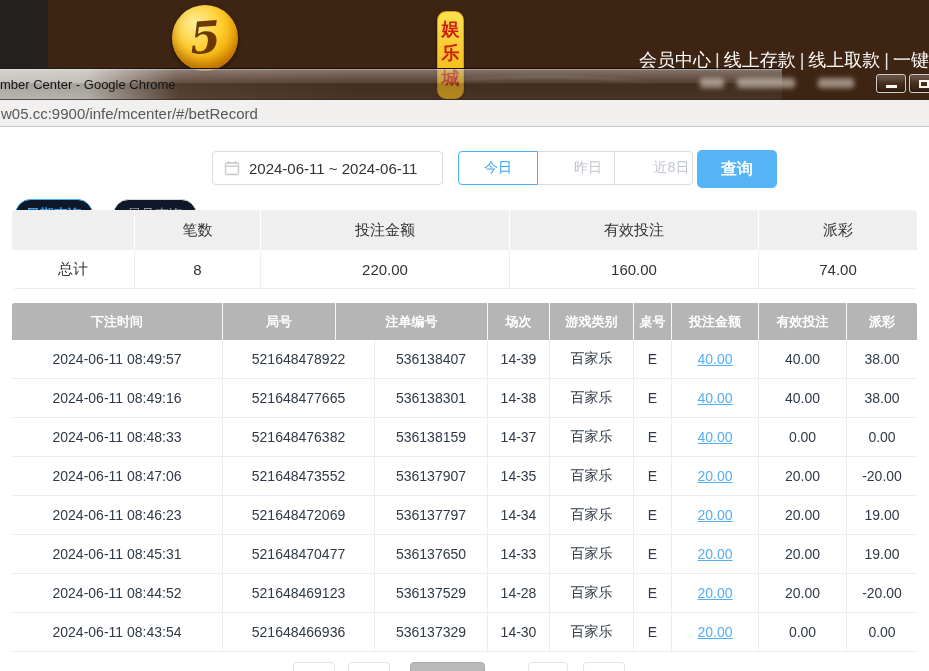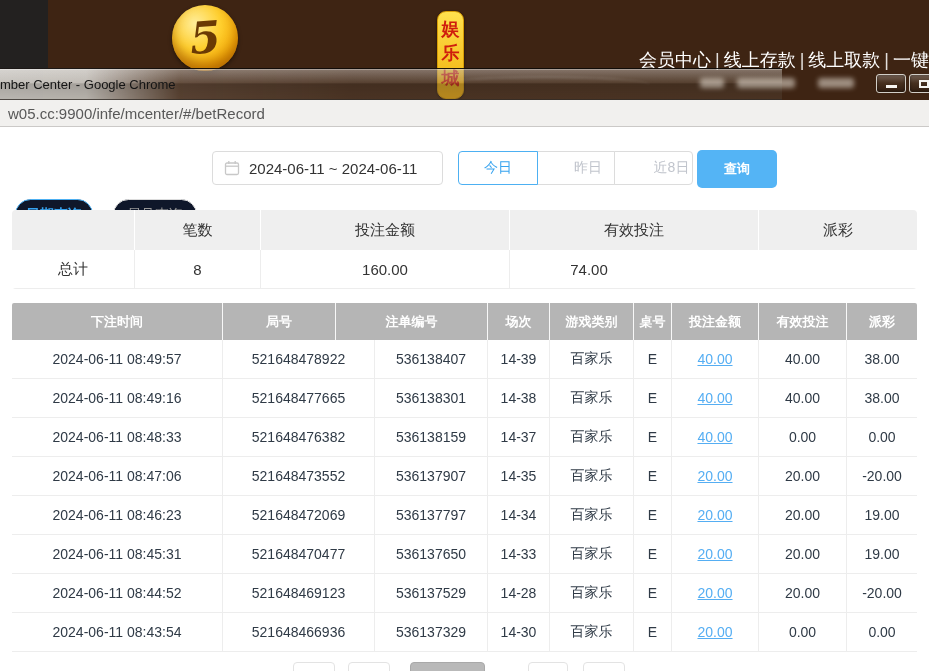--- a/index.html
+++ b/index.html
@@ -47,21 +47,21 @@
   .win-btn{position:absolute;top:5px;height:19px;box-sizing:border-box;border:1px solid #d2cec7;
      border-radius:3px;background:linear-gradient(rgba(255,255,255,.28),rgba(95,78,62,.28) 48%,rgba(25,17,12,.38));
      box-shadow:inset 0 0 3px rgba(0,0,0,.45);display:flex;align-items:center;justify-content:center;}
   .btn-min{left:876px;width:30px;}
   .btn-max{left:909px;width:30px;}
   .glyph-min{width:11px;height:3px;background:#f7f5f1;margin-top:5px;}
   .glyph-max{width:10px;height:8px;border:2px solid #f7f5f1;box-sizing:border-box;}
 
   
   .urlbar{position:absolute;left:0;top:100px;width:929px;height:27px;background:#f1f0ee;
-     border-bottom:1px solid #cbc9c7;box-sizing:border-box;z-index:5;display:flex;align-items:center;padding-left:7px;}
+     border-bottom:1px solid #cbc9c7;box-sizing:border-box;z-index:5;display:flex;align-items:center;}
   .url-text{font-size:15px;color:#585858;margin-left:1px;white-space:nowrap;}
 
   
   .content{position:absolute;left:0;top:127px;width:929px;height:544px;background:#fff;z-index:4;}
 
   
   .pill{position:absolute;box-sizing:border-box;background:#0f172a;display:flex;align-items:center;
      justify-content:center;font-size:14px;border-radius:16px;cursor:pointer;margin-top:47px;}
   .pill.active{border:1px solid #4db0f2;color:#37a3ef;font-weight:bold;}
   .pill.idle{border:1px solid #dcdcdc;color:#999;}
@@ -71,21 +71,21 @@
      border:1px solid #dcdcdc;border-radius:4px;background:#fff;display:flex;align-items:center;cursor:pointer;}
   .cal-icon{margin:0 9px 0 11px;display:flex;}
   .date-text{font-size:15px;color:#333;}
   .range-group{position:absolute;left:450px;top:24px;height:34px;display:flex;}
   .range-btn{box-sizing:border-box;height:34px;border:1px solid #dcdcdc;background:#fff;color:#c0c4cc;
      font-size:14px;display:flex;align-items:center;justify-content:center;margin-left:-1px;cursor:pointer;}
   .range-btn:first-child{margin-left:8px;border-radius:4px 0 0 4px;}
   .range-btn:last-child{border-radius:0 4px 4px 0;padding-left:36px;}
   .range-btn.active{border:1px solid #4db0f2;color:#37a3ef;z-index:2;}
   .btn-search{position:absolute;left:697px;top:23px;width:80px;height:38px;background:#54b4f5;
-     border-radius:5px;color:#fff;font-size:13px;font-weight:bold;display:flex;align-items:center;
+     border-radius:5px;color:#fff;font-size:16px;font-weight:bold;display:flex;align-items:center;
      justify-content:center;cursor:pointer;}
 
   
   .summary{position:absolute;left:12px;top:83px;width:905px;border-radius:4px;overflow:hidden;}
   .sm-head{display:flex;height:40px;background:#efefef;}
   .sm-head .cell{border-right:1px solid #fff;color:#333;font-size:15px;}
   .sm-row{display:flex;height:38px;background:#fff;border-bottom:1px solid #ededed;}
   .sm-row .cell{border-right:1px solid #ededed;color:#333;font-size:15px;}
   .cell{box-sizing:border-box;display:flex;align-items:center;justify-content:center;}
   .sm-head .cell:last-child,.sm-row .cell:last-child{border-right:none;}
@@ -174,20 +174,21 @@
       <div class="sm-head">
           <div class="cell sm-c0"></div>
           <div class="cell sm-c1">笔数</div>
           <div class="cell sm-c2">投注金额</div>
           <div class="cell sm-c3">有效投注</div>
           <div class="cell sm-c4">派彩</div>
         </div>
       <div class="sm-row">
           <div class="cell sm-c0">总计</div>
           <div class="cell sm-c1">8</div>
+          <div class="cell sm-c2">220.00</div>
           <div class="cell sm-c3">160.00</div>
           <div class="cell sm-c4">74.00</div>
         </div>
     </div>
 
     <div class="bet-table">
       <div class="bt-head">
           <div class="cell bt-c0">下注时间</div>
           <div class="cell bt-c2">局号</div>
           <div class="cell bt-c1">注单编号</div>

